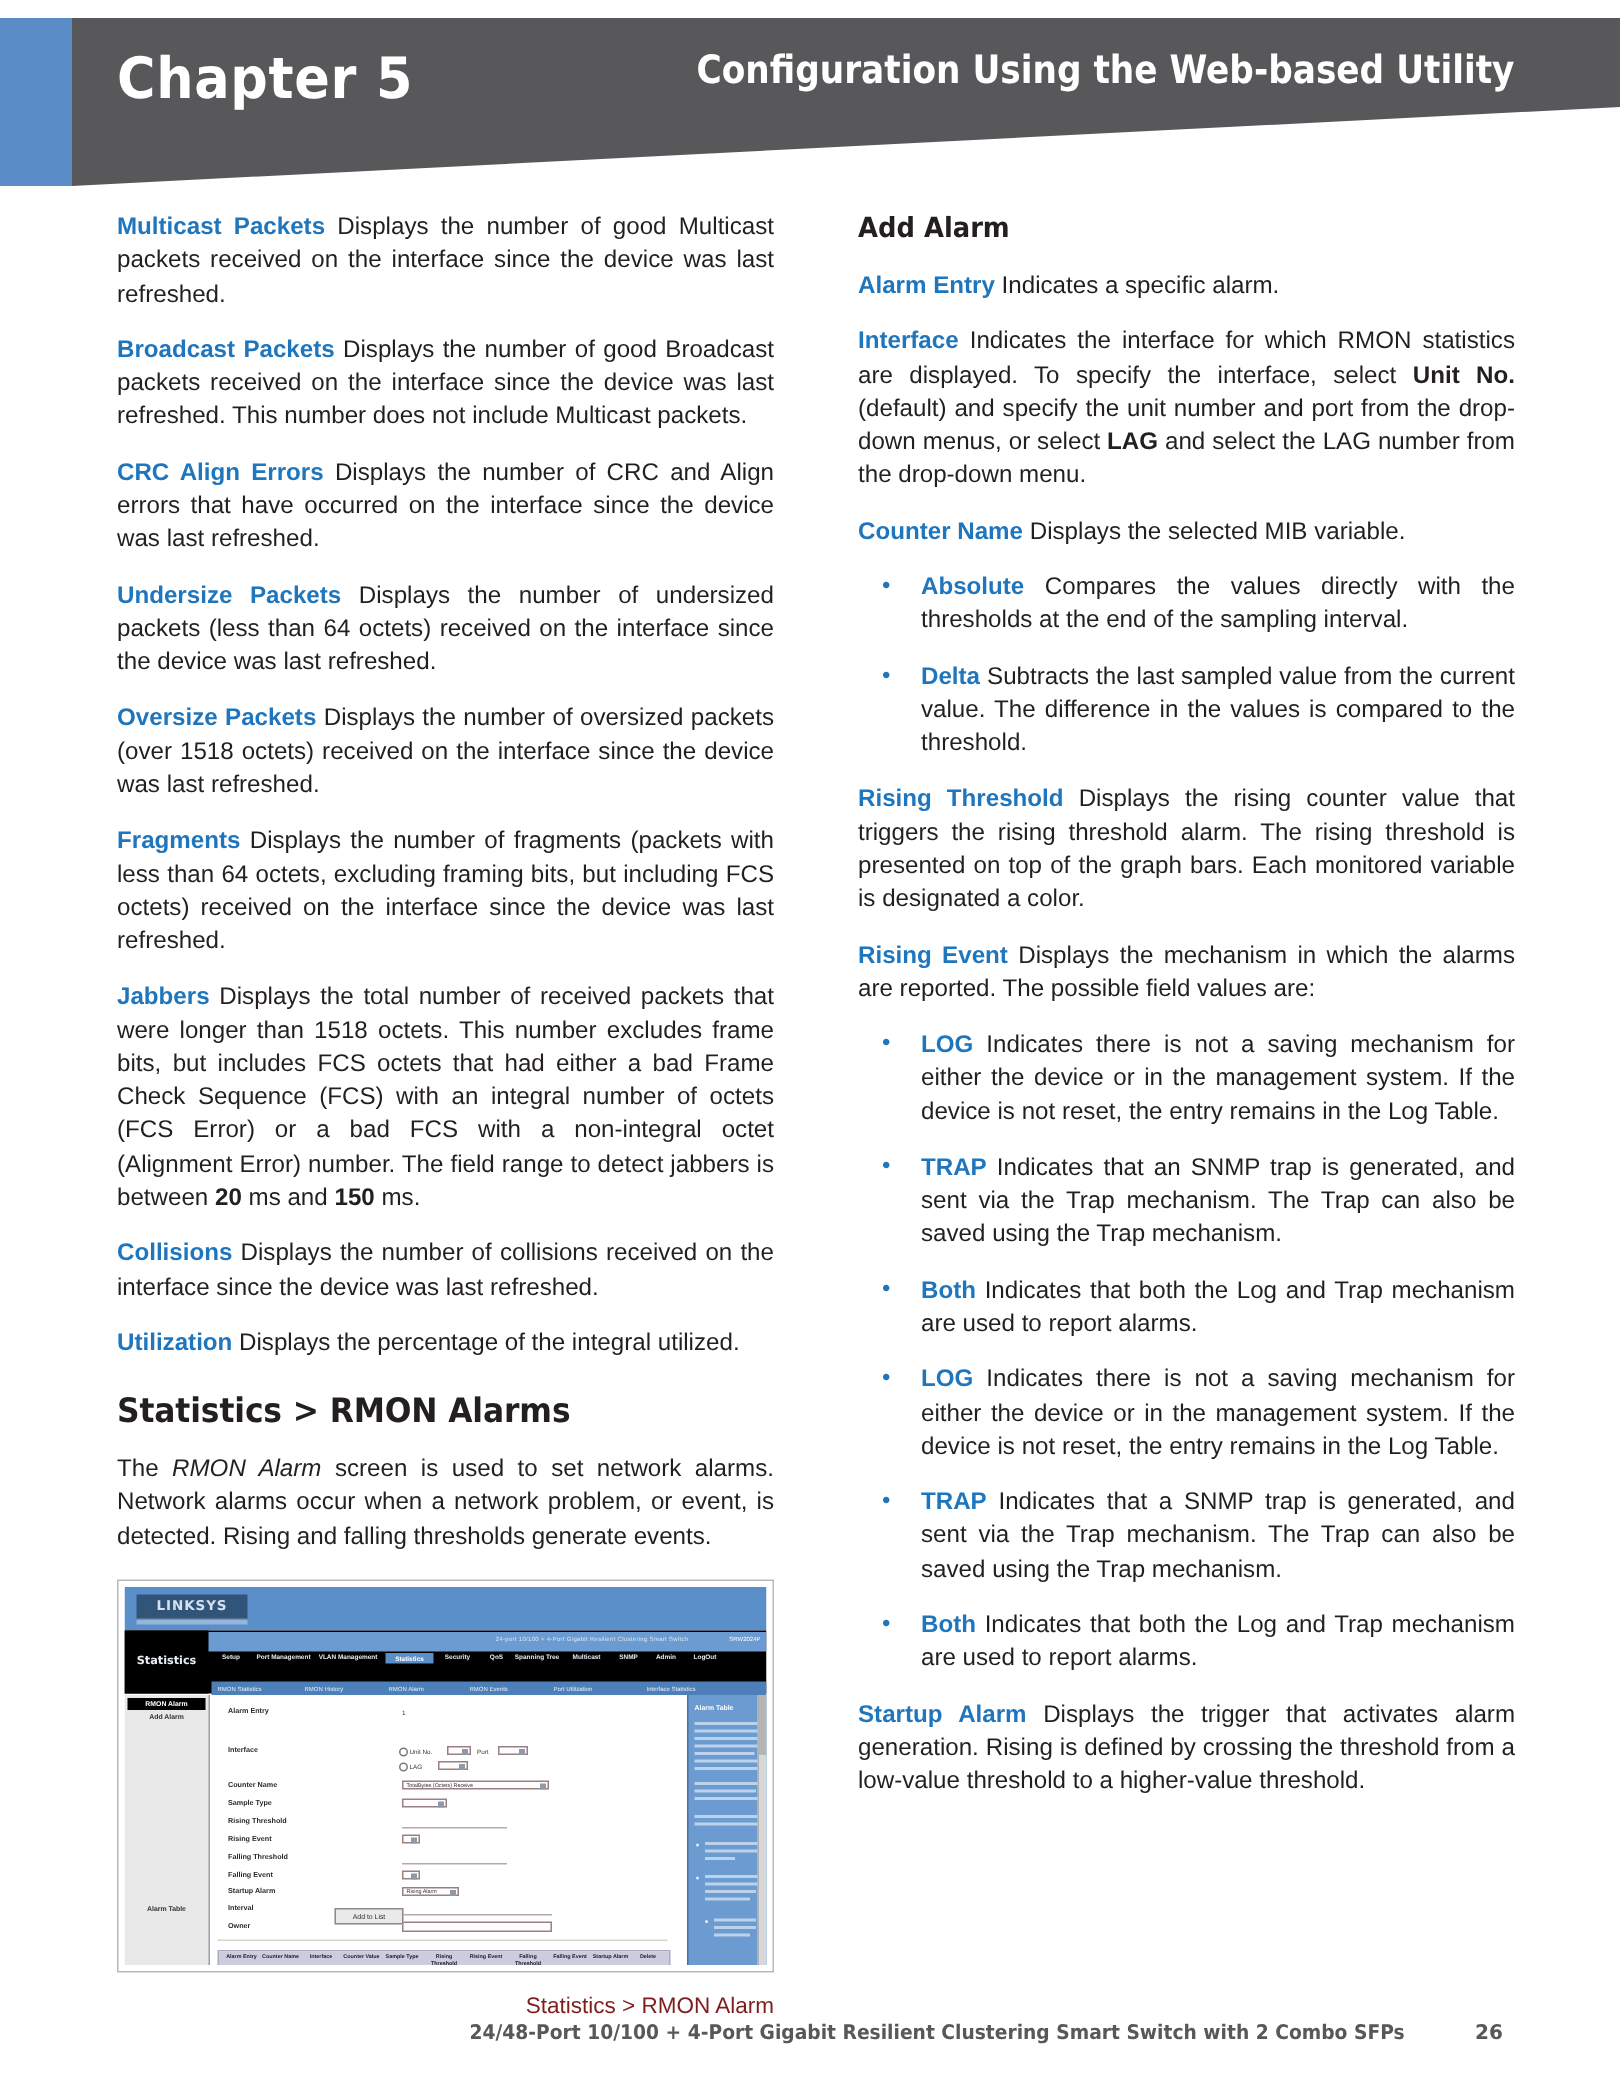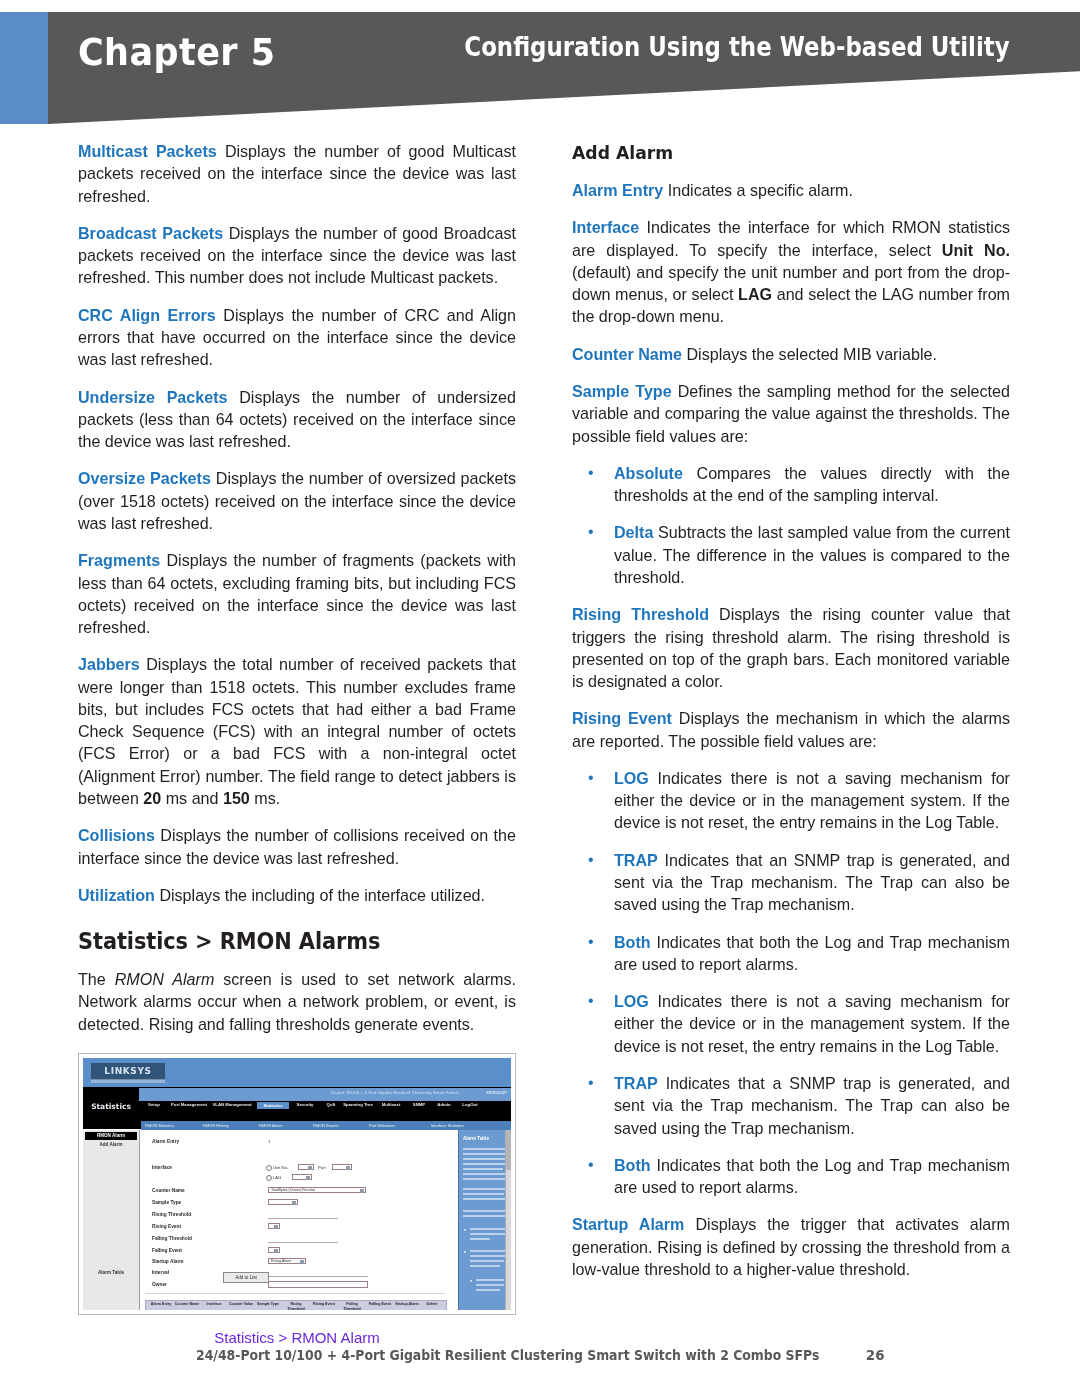--- a/index.html
+++ b/index.html
@@ -397,33 +397,33 @@
     border-left: 1px solid #b0b0b0;
   }
   .shot-scroll-thumb {
     position: absolute; left: 0; top: 0;
     width: 5px; height: 40px;
     background: #b5b5b5;
   }
   .caption {
     margin-top: 14px;
     width: 438px;
-    text-align: center;
+    text-align: right;
     font-size: 15px;
-    color: #6d28d9;
+    color: #7f1d1d;
   }
 
   
   .footer {
     position: absolute;
     left: 78px;
     top: 1348px;
     width: 924px;
     display: flex;
-    justify-content: center;
+    justify-content: flex-end;
     align-items: baseline;
   }
   .footer-text {
     font-family: "DejaVu Sans", sans-serif;
     font-size: 13.4px;
     font-weight: bold;
     color: #58585a;
     transform: scaleX(0.93);
     transform-origin: left center;
   }
@@ -457,21 +457,21 @@
     <p class="body"><span class="term">Undersize Packets</span> <span>Displays the number of undersized packets (less than 64 octets) received on the interface since the device was last refreshed.</span></p>
 
     <p class="body"><span class="term">Oversize Packets</span> <span>Displays the number of oversized packets (over 1518 octets) received on the interface since the device was last refreshed.</span></p>
 
     <p class="body"><span class="term">Fragments</span> <span>Displays the number of fragments (packets with less than 64 octets, excluding framing bits, but including FCS octets) received on the interface since the device was last refreshed.</span></p>
 
     <p class="body"><span class="term">Jabbers</span> <span>Displays the total number of received packets that were longer than 1518 octets. This number excludes frame bits, but includes FCS octets that had either a bad Frame Check Sequence (FCS) with an integral number of octets (FCS Error) or a bad FCS with a non-integral octet (Alignment Error) number. The field range to detect jabbers is between </span><span class="b">20</span><span> ms and </span><span class="b">150</span><span> ms.</span></p>
 
     <p class="body"><span class="term">Collisions</span> <span>Displays the number of collisions received on the interface since the device was last refreshed.</span></p>
 
-    <p class="body"><span class="term">Utilization</span> <span>Displays the including of the interface utilized.</span></p>
+    <p class="body"><span class="term">Utilization</span> <span>Displays the percentage of the integral utilized.</span></p>
 
     <h2 class="heading">Statistics &gt; RMON Alarms</h2>
 
     <p class="body"><span>The </span><span class="i">RMON Alarm</span><span> screen is used to set network alarms. Network alarms occur when a network problem, or event, is detected. Rising and falling thresholds generate events.</span></p>
 
     <div class="figure">
       <div class="shot">
         <div class="shot-inner">
 
           <div class="shot-logobar"></div>
@@ -621,21 +621,20 @@
   <div class="col col-right">
 
     <h3 class="subheading">Add Alarm</h3>
 
     <p class="body"><span class="term">Alarm Entry</span> <span>Indicates a specific alarm.</span></p>
 
     <p class="body"><span class="term">Interface</span> <span>Indicates the interface for which RMON statistics are displayed. To specify the interface, select </span><span class="b">Unit No.</span><span> (default) and specify the unit number and port from the drop-down menus, or select </span><span class="b">LAG</span><span> and select the LAG number from the drop-down menu.</span></p>
 
     <p class="body"><span class="term">Counter Name</span> <span>Displays the selected MIB variable.</span></p>
 
-    <p class="body"><span class="term">Sample Type</span> <span>Defines the sampling method for the selected variable and comparing the value against the thresholds. The possible field values are:</span></p>
 
     <ul class="bullets">
       <li><span class="dot">•</span><span class="term">Absolute</span> <span>Compares the values directly with the thresholds at the end of the sampling interval.</span></li>
       <li><span class="dot">•</span><span class="term">Delta</span> <span>Subtracts the last sampled value from the current value. The difference in the values is compared to the threshold.</span></li>
     </ul>
 
     <p class="body"><span class="term">Rising Threshold</span> <span>Displays the rising counter value that triggers the rising threshold alarm. The rising threshold is presented on top of the graph bars. Each monitored variable is designated a color.</span></p>
 
     <p class="body"><span class="term">Rising Event</span> <span>Displays the mechanism in which the alarms are reported. The possible field values are:</span></p>
 

